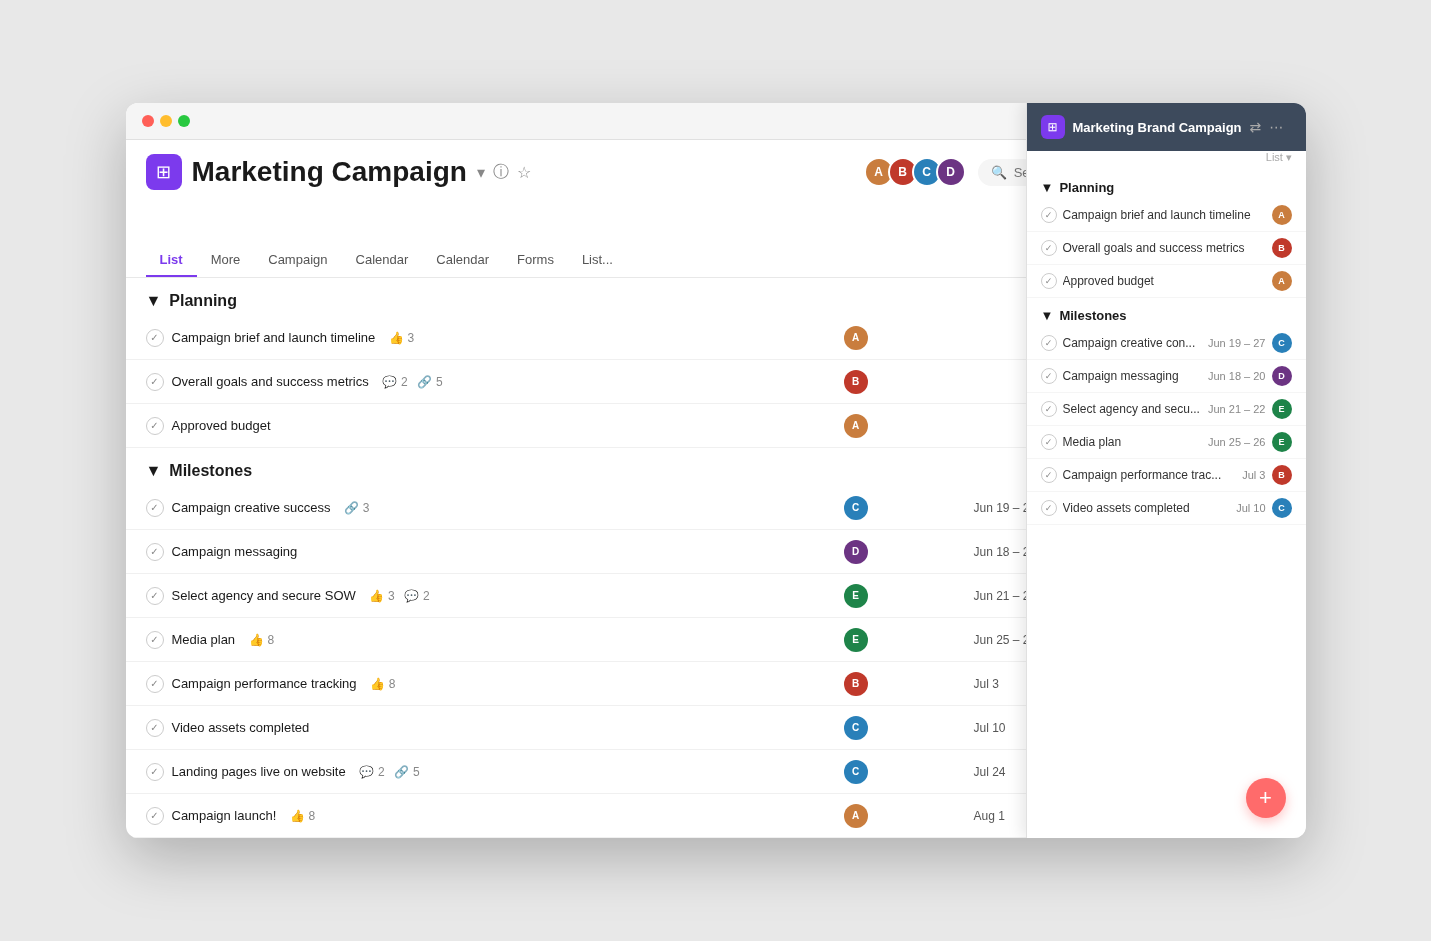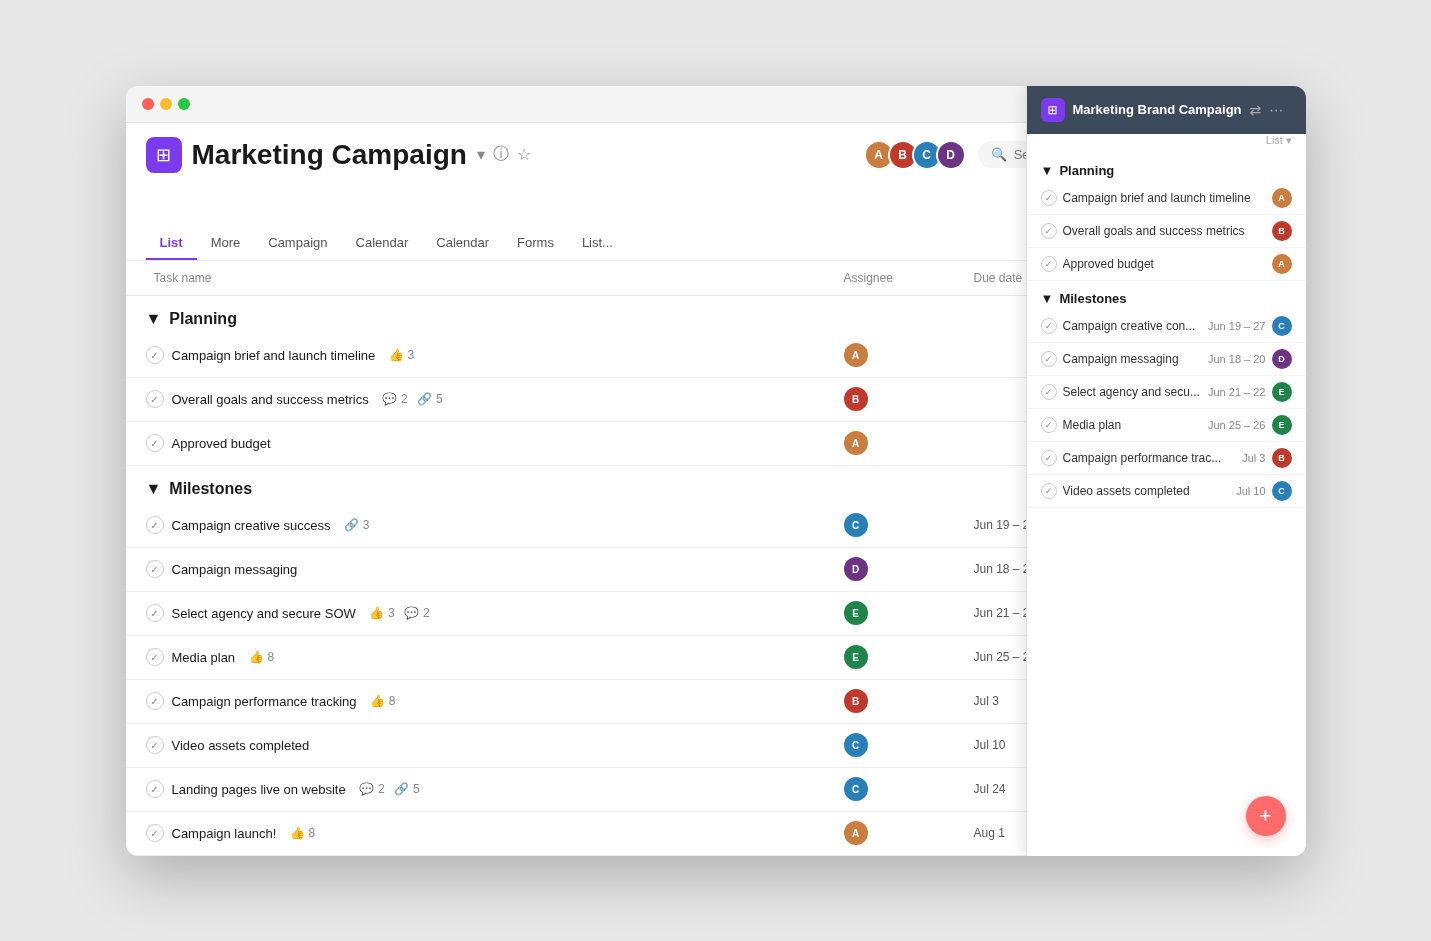--- a/index.html
+++ b/index.html
@@ -453,26 +453,20 @@
       <div class="nav-tab">More</div>
       <div class="nav-tab">Campaign</div>
       <div class="nav-tab">Calendar</div>
       <div class="nav-tab">Calendar</div>
       <div class="nav-tab">Forms</div>
       <div class="nav-tab">List...</div>
     </div>
   </div>
 
   <div class="table-container">
-    <div class="table-header">
-      <div class="col-header">Task name</div>
-      <div class="col-header">Assignee</div>
-      <div class="col-header">Due date</div>
-      <div class="col-header">Status</div>
-    </div>
 
     <div class="section-header">
       <span>▼</span>
       <span>Planning</span>
     </div>
 
     <div class="task-row">
       <div class="task-name-cell">
         <div class="check-icon">✓</div>
         <span class="task-name">Campaign brief and launch timeline</span>

